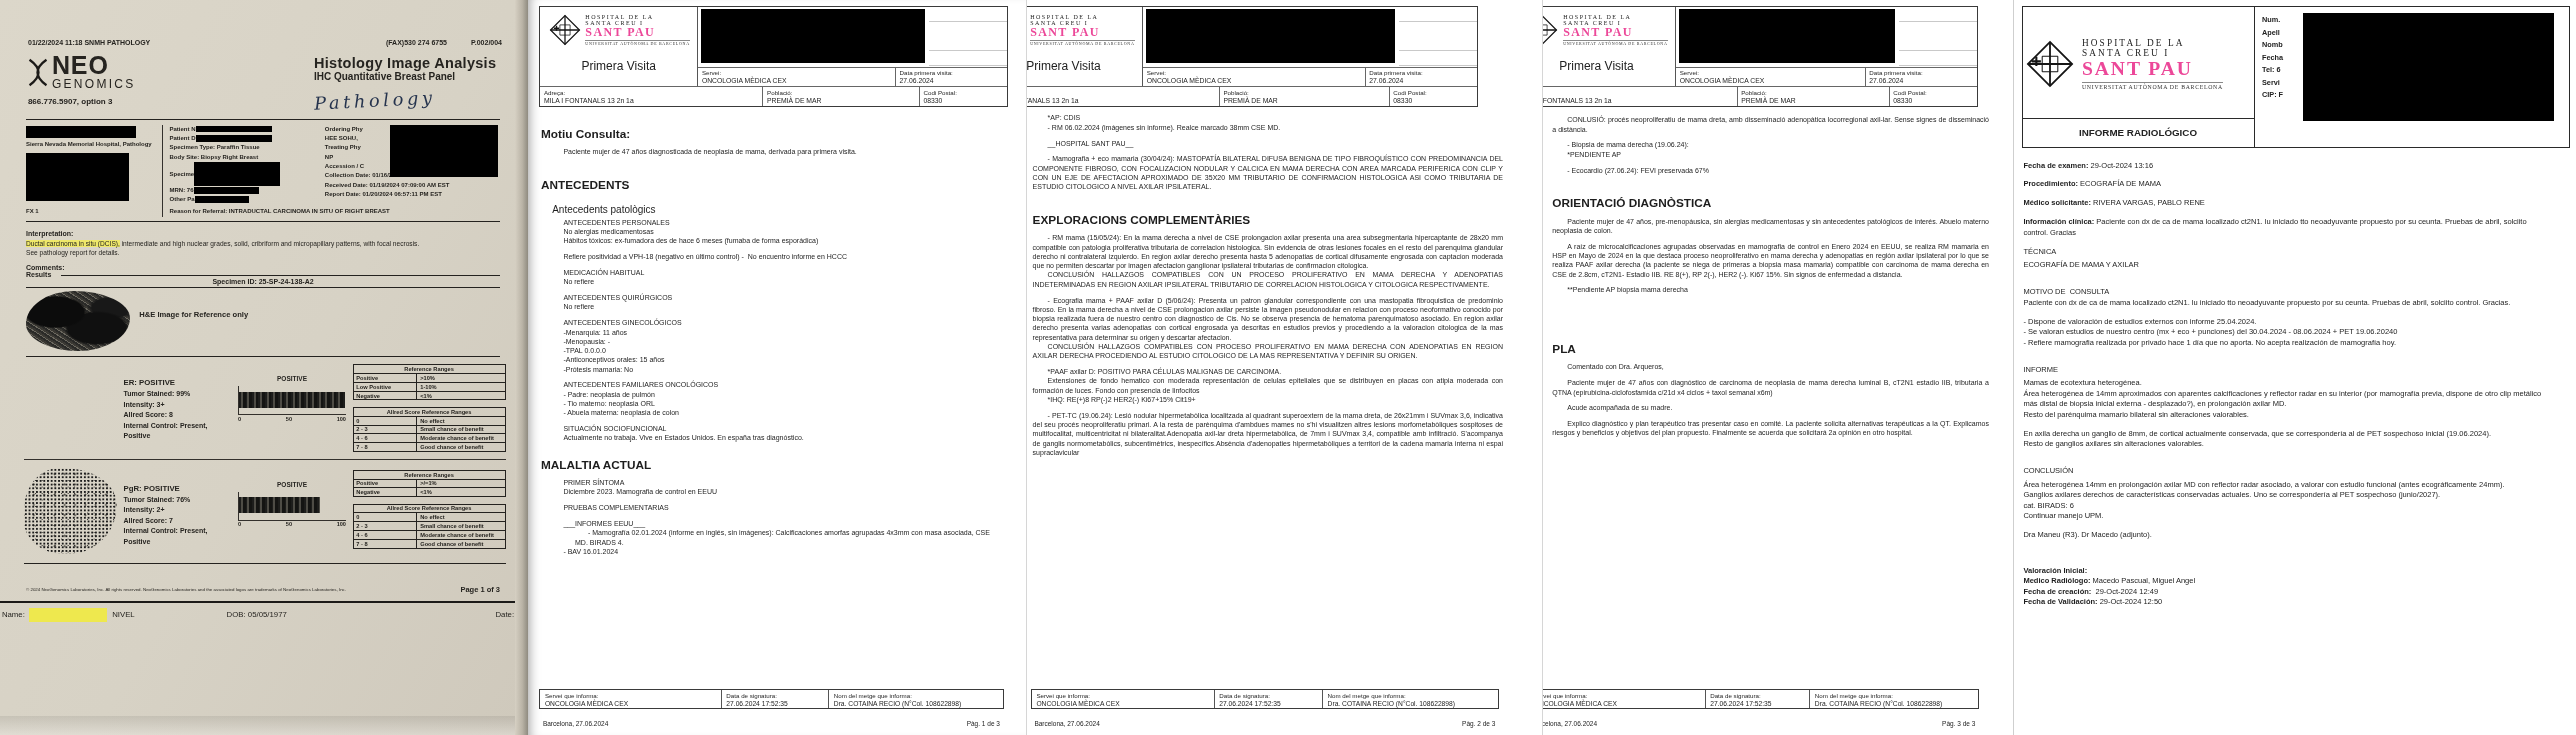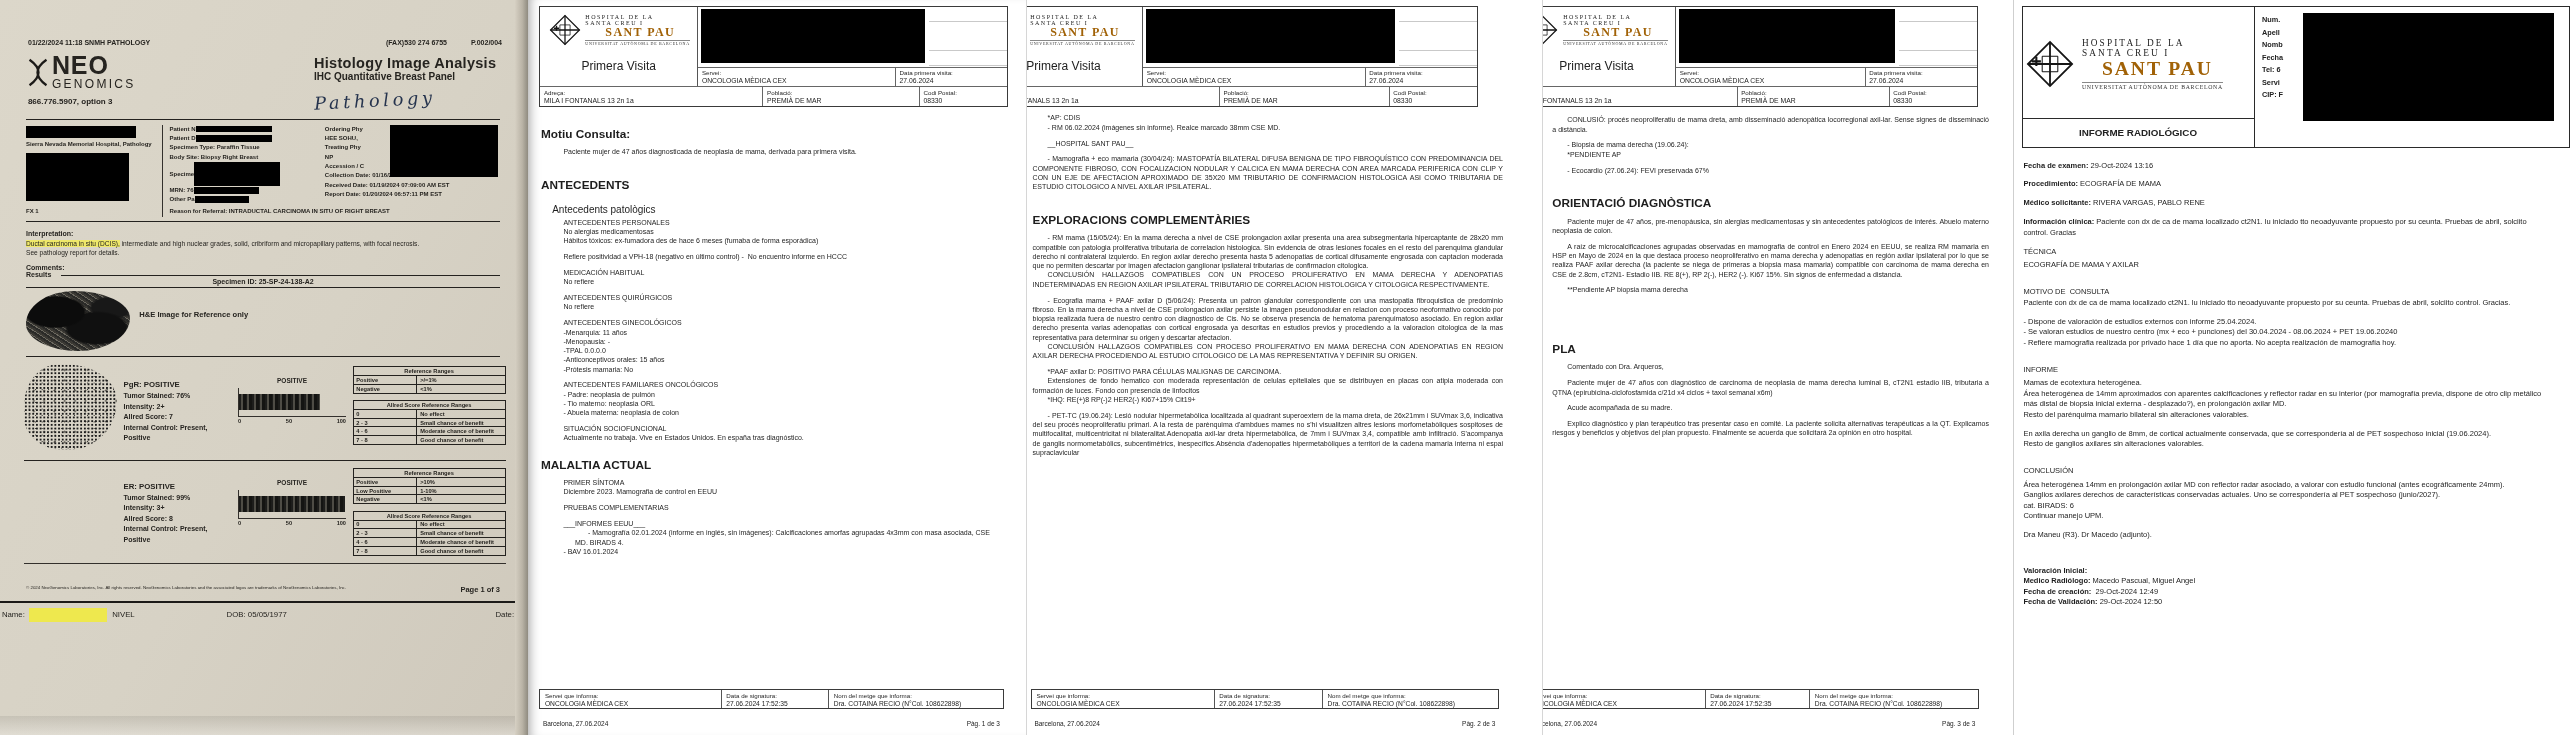--- a/index.html
+++ b/index.html
@@ -61,21 +61,21 @@
   .barchart{width:108px;flex:none;padding-top:13px;}
   .barchart .bt{text-align:center;font-size:6.5px;font-weight:700;margin-bottom:3.7px;}
   .bararea{border-left:1.1px solid #33302c;height:28px;position:relative;}
   .barfill{position:absolute;left:0;top:5.6px;height:16px;background:repeating-linear-gradient(90deg,#1d1d1b 0 1.9px,#4e4c45 1.9px 3.7px,#141412 3.7px 6.5px);}
   .baraxis{border-top:1.1px solid #33302c;display:flex;justify-content:space-between;font-size:5.6px;font-weight:700;padding-top:0.9px;}
   .reftables{flex:1;display:flex;flex-direction:column;gap:6.5px;padding-top:1.9px;}
   table.rt{width:100%;border-collapse:collapse;font-size:5.7px;}
   table.rt td{border:0.9px solid #24221f;padding:0.9px 2.8px;font-weight:700;}
   table.rt td.t{text-align:center;}
   table.rt td.c1{width:42%;}
-  .p1-foot{margin:20.5px 15px 0 26px;display:flex;justify-content:space-between;align-items:flex-start;}
+  .p1-foot{margin:20.5px 15px 0 26px;display:flex;justify-content:space-between;align-items:center;}
   .p1-copy{font-size:4.4px;width:72%;}
   .p1-page{font-size:7.5px;font-weight:700;}
   .p1-namebar{margin:7.5px 0 0 0;border-top:2.2px solid #1c1a18;padding:4.7px 5.6px 0 1.9px;display:flex;align-items:center;font-size:7.8px;position:relative;}
   .yellowbox{display:inline-block;width:78px;height:14px;background:#eee84e;margin:0 5.6px 0 3.7px;}
   .p1-dob{position:absolute;left:44%;}
   .p1-date{margin-left:auto;margin-right:-4.7px;}
   .p1-curl{position:absolute;left:0;right:0;bottom:0;height:20.5px;background:linear-gradient(180deg,rgba(0,0,0,.08),rgba(255,255,255,.25));}
 
   
   .p2{width:511px;}
@@ -86,21 +86,21 @@
   .p2 .page{margin-left:13px;box-shadow:inset 9.3px 0 11.2px -8.4px rgba(0,0,0,.4);}
   .vh{border:1.5px solid #3a3a3a;font-size:6.3px;background:#fff;}
   .p2 .vh{margin:5.6px 0 0 11.2px;width:467px;}
   .p3 .vh{margin:5.6px 0 0 -43px;width:492px;}
   .p4 .vh{margin:5.6px 0 0 -26px;width:459px;}
   .vh-top{display:flex;}
   .vh-logo-cell{width:157px;flex:none;border-right:0.9px solid #555;display:flex;flex-direction:column;align-items:center;padding-top:6.5px;}
   .splogo{display:flex;align-items:center;gap:3.7px;}
   .splogo .txt{line-height:1.05;}
   .sp-l1{font-family:"Liberation Serif",serif;font-size:6px;letter-spacing:1.5px;color:#1d1d1d;}
-  .sp-l3{font-family:"Liberation Serif",serif;font-size:12px;font-weight:700;letter-spacing:1.4px;color:#a16207;margin-left:20px;}
+  .sp-l3{font-family:"Liberation Serif",serif;font-size:12px;font-weight:700;letter-spacing:1.4px;color:#ec4899;}
   .sp-uni{font-family:"Liberation Serif",serif;font-size:4px;letter-spacing:0.7px;color:#333;border-top:0.7px solid #888;margin-top:1.4px;padding-top:0.9px;}
   .primera{font-size:12px;margin-top:12px;color:#222;}
   .vh-right{flex:1;display:flex;flex-direction:column;}
   .vh-black{position:relative;height:60px;border-bottom:0.9px solid #666;background:repeating-linear-gradient(#fff 0 14px,#c9c9c9 14px 14.7px);}
   .vh-black .cover{position:absolute;left:0;top:0;right:78px;bottom:0;background:#fff;}
   .redact-big{position:absolute;left:2.8px;top:2.8px;right:82px;bottom:3.7px;background:#000;}
   .vh-servei{display:flex;flex:1;}
   .vh-servei>div{padding:1.9px 3.7px;}
   .vh-servei .a{flex:1;border-right:0.9px solid #666;}
   .vh-servei .b{width:104px;flex:none;}
@@ -239,20 +239,87 @@
           <span class="ln"></span>
         </div>
     </div>
     <div class="p1-specimen">Specimen ID: 25-SP-24-138-A2</div>
 
     <div class="p1-he">
       <div class="blob1"></div>
       <div class="he-label">H&amp;E Image for Reference only</div>
     </div>
 
+    <div class="assay er">
+      <div class="blob2"></div>
+      <div class="assay-txt">
+        <div class="nm">ER: POSITIVE</div>
+        <div>Tumor Stained: 99%</div>
+        <div>Intensity: 3+</div>
+        <div>Allred Score: 8</div>
+        <div>Internal Control: Present,</div>
+        <div>Positive</div>
+      </div>
+      <div class="barchart">
+        <div class="bt">POSITIVE</div>
+        <div class="bararea">
+            <div class="barfill" style="width: 99%;"></div>
+          </div>
+        <div class="baraxis">
+          <span>0</span>
+          <span>50</span>
+          <span>100</span>
+        </div>
+      </div>
+      <div class="reftables">
+        <table class="rt">
+          <tbody>
+              <tr>
+                <td class="t" colspan="2">Reference Ranges</td>
+              </tr>
+          <tr>
+                <td class="c1">Positive</td>
+                <td>&gt;10%</td>
+              </tr>
+          <tr>
+                <td class="c1">Low Positive</td>
+                <td>1-10%</td>
+              </tr>
+          <tr>
+                <td class="c1">Negative</td>
+                <td>&lt;1%</td>
+              </tr>
+        </tbody>
+          </table>
+        <table class="rt">
+          <tbody>
+              <tr>
+                <td class="t" colspan="2">Allred Score Reference Ranges</td>
+              </tr>
+          <tr>
+                <td class="c1">0</td>
+                <td>No effect</td>
+              </tr>
+          <tr>
+                <td class="c1">2 - 3</td>
+                <td>Small chance of benefit</td>
+              </tr>
+          <tr>
+                <td class="c1">4 - 6</td>
+                <td>Moderate chance of benefit</td>
+              </tr>
+          <tr>
+                <td class="c1">7 - 8</td>
+                <td>Good chance of benefit</td>
+              </tr>
+        </tbody>
+          </table>
+      </div>
+    </div>
+
     <div class="assay pgr">
       <div class="blob3"></div>
       <div class="assay-txt">
         <div class="nm">PgR: POSITIVE</div>
         <div>Tumor Stained: 76%</div>
         <div>Intensity: 2+</div>
         <div>Allred Score: 7</div>
         <div>Internal Control: Present,</div>
         <div>Positive</div>
       </div>
@@ -269,87 +336,20 @@
       </div>
       <div class="reftables">
         <table class="rt">
           <tbody>
               <tr>
                 <td class="t" colspan="2">Reference Ranges</td>
               </tr>
           <tr>
                 <td class="c1">Positive</td>
                 <td>&gt;/=1%</td>
-              </tr>
-          <tr>
-                <td class="c1">Negative</td>
-                <td>&lt;1%</td>
-              </tr>
-        </tbody>
-          </table>
-        <table class="rt">
-          <tbody>
-              <tr>
-                <td class="t" colspan="2">Allred Score Reference Ranges</td>
-              </tr>
-          <tr>
-                <td class="c1">0</td>
-                <td>No effect</td>
-              </tr>
-          <tr>
-                <td class="c1">2 - 3</td>
-                <td>Small chance of benefit</td>
-              </tr>
-          <tr>
-                <td class="c1">4 - 6</td>
-                <td>Moderate chance of benefit</td>
-              </tr>
-          <tr>
-                <td class="c1">7 - 8</td>
-                <td>Good chance of benefit</td>
-              </tr>
-        </tbody>
-          </table>
-      </div>
-    </div>
-
-    <div class="assay er">
-      <div class="blob2"></div>
-      <div class="assay-txt">
-        <div class="nm">ER: POSITIVE</div>
-        <div>Tumor Stained: 99%</div>
-        <div>Intensity: 3+</div>
-        <div>Allred Score: 8</div>
-        <div>Internal Control: Present,</div>
-        <div>Positive</div>
-      </div>
-      <div class="barchart">
-        <div class="bt">POSITIVE</div>
-        <div class="bararea">
-            <div class="barfill" style="width: 99%;"></div>
-          </div>
-        <div class="baraxis">
-          <span>0</span>
-          <span>50</span>
-          <span>100</span>
-        </div>
-      </div>
-      <div class="reftables">
-        <table class="rt">
-          <tbody>
-              <tr>
-                <td class="t" colspan="2">Reference Ranges</td>
-              </tr>
-          <tr>
-                <td class="c1">Positive</td>
-                <td>&gt;10%</td>
-              </tr>
-          <tr>
-                <td class="c1">Low Positive</td>
-                <td>1-10%</td>
               </tr>
           <tr>
                 <td class="c1">Negative</td>
                 <td>&lt;1%</td>
               </tr>
         </tbody>
           </table>
         <table class="rt">
           <tbody>
               <tr>

